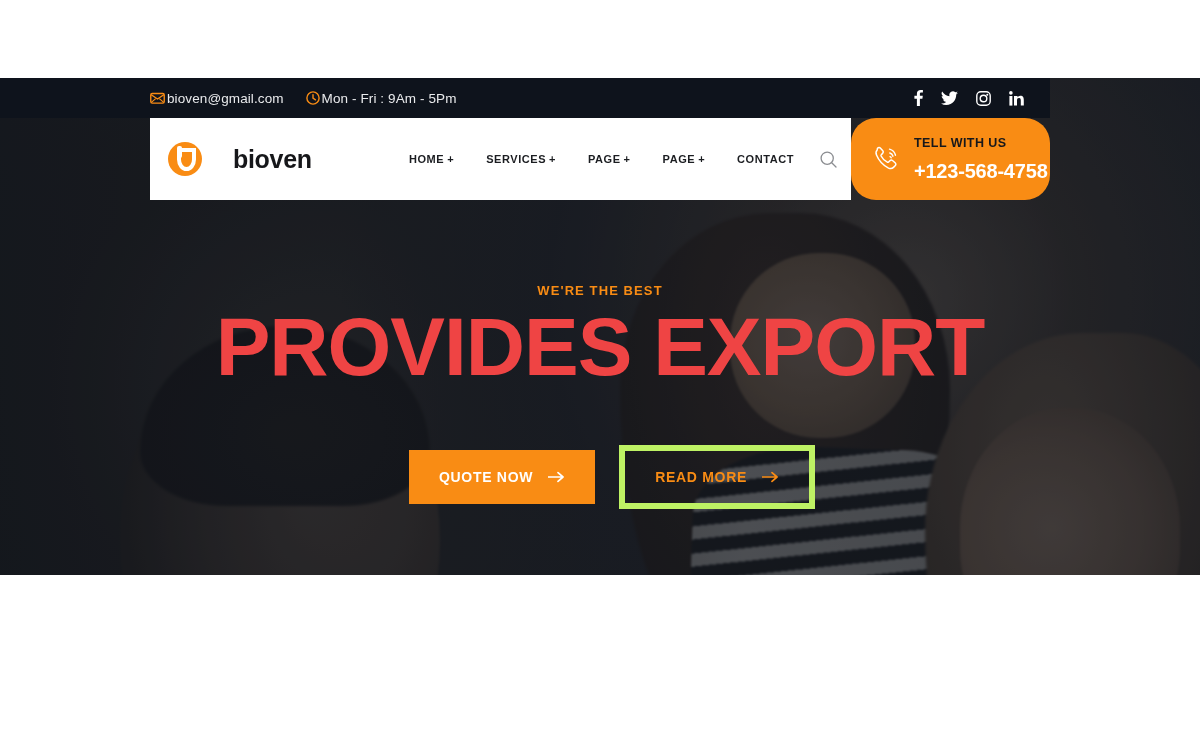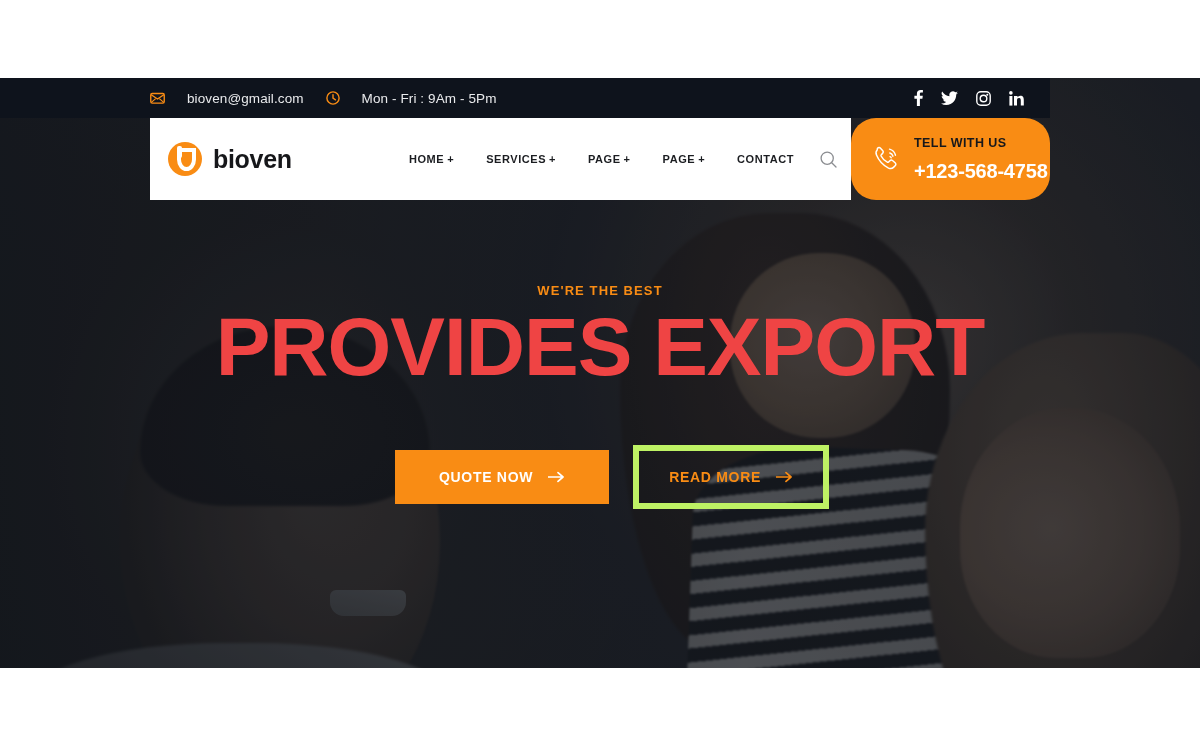--- a/index.html
+++ b/index.html
@@ -3,21 +3,21 @@
 <meta charset="utf-8">
 <style>
   * { margin:0; padding:0; box-sizing:border-box; }
   html,body { width:1200px; height:750px; background:#ffffff;
     font-family:"Liberation Sans", sans-serif; overflow:hidden; }
 
   .page { position:relative; width:1200px; height:750px; background:#fff; }
 
   
   .hero {
-    position:absolute; left:0; top:78px; width:1200px; height:590px;
+    position:absolute; left:0; top:78px; width:1200px; height:497px;
     overflow:hidden; background:#2b3038;
   }
   
   .photo { position:absolute; inset:0; }
   .photo .bg-base {
     position:absolute; inset:0;
     background:
       radial-gradient(circle at 76% 44%, #8d7b6b 0%, #54473d 17%, #2a2b31 38%, transparent 60%),
       radial-gradient(circle at 62% 24%, #6a5a50 0%, #3a3430 18%, transparent 42%),
       radial-gradient(circle at 22% 62%, #6f6356 0%, #3a352f 22%, transparent 48%),
@@ -91,21 +91,21 @@
   }
   .photo .veil2 { position:absolute; inset:0; background:rgba(22,26,34,.30); }
 
   
   .topbar {
     position:absolute; left:0; top:78px; width:1050px; height:40px;
     background:#0e131c; display:flex; align-items:center;
     padding-left:150px; padding-right:16px; z-index:20;
   }
   .tb-left { display:flex; align-items:center; gap:22px; flex:1; }
-  .tb-item { display:flex; align-items:center; gap:22px;
+  .tb-item { display:flex; align-items:center; gap:2px;
     font-size:13.5px; color:#e9eaec; letter-spacing:.1px; white-space:nowrap; }
   .tb-item svg { display:block; }
   .tb-social { display:flex; align-items:center; gap:18px; padding-right:10px; }
   .tb-social a { color:#fff; display:block; line-height:0; }
 
   
   .navwrap { position:absolute; left:150px; top:118px; width:900px; height:82px;
     display:flex; z-index:20; }
   .nav-white { background:#fff; flex:1; display:flex; align-items:center;
     padding:0 14px 0 18px; }
@@ -114,21 +114,21 @@
     position:relative; flex:none; }
   .brand-mark::after {
     content:""; position:absolute; left:9px; top:6px; width:19px; height:23px;
     border:4.5px solid #fff; border-radius:0 0 50% 50%; border-top-color:#fff;
     box-sizing:border-box;
   }
   .brand-mark::before {
     content:""; position:absolute; left:9px; top:4px; width:4.5px; height:12px;
     background:#fff; border-radius:2px;
   }
-  .brand-name { font-size:25px; font-weight:bold; color:#16171a; letter-spacing:-.3px; }
+  .brand-name { font-size:25px; font-weight:bold; color:#16171a; letter-spacing:-.3px;margin-left:20px; }
   .menu { display:flex; align-items:center; gap:0; flex:1; }
   .menu a { font-size:11px; font-weight:bold; color:#1b1d21; letter-spacing:.55px;
     text-decoration:none; padding:0 16px; white-space:nowrap; }
   .menu a .plus { color:#1b1d21; font-weight:bold; margin-left:3px; }
   .search-btn { margin-left:10px; color:#8b8d91; line-height:0; }
 
   .tellbox { width:208px; background:#F98C14; display:flex; align-items:center;
     gap:13px; padding-left:20px;border-radius:25px; }
   .tellbox .ticon { line-height:0; }
   .tell-label { font-size:12.5px; font-weight:bold; color:#17181b; letter-spacing:.45px; }
@@ -138,21 +138,21 @@
   .hero-content { position:absolute; left:0; top:0; width:1200px; height:590px;
     display:flex; flex-direction:column; align-items:center; justify-content:center;
     z-index:10; padding-top:46px; }
   .eyebrow { font-size:13px; font-weight:bold; color:#F98C14; letter-spacing:1.1px;
     margin-bottom:9px; }
   .headline { font-size:82px; font-weight:bold; color:#ef4444; letter-spacing:-1px;
     line-height:.98; text-align:center; max-width:900px; }
   .btn-row { display:flex; align-items:center; gap:24px; margin-top:58px; }
   .btn { display:flex; align-items:center; gap:15px; font-size:14px; font-weight:bold;
     letter-spacing:.7px; text-decoration:none; }
-  .btn-primary { background:#F98C14; color:#fff; padding:19px 44px;margin-left:24px; }
+  .btn-primary { background:#F98C14; color:#fff; padding:19px 30px;margin-left:24px; }
   .btn-ghost { border:6px solid #bef264; color:#F98C14; padding:18px 30px; background:transparent; }
   .arrow { line-height:0; }
 </style>
 </head>
 <body>
 
 <div class="page">
 
   <div class="hero">
     <div class="photo">

